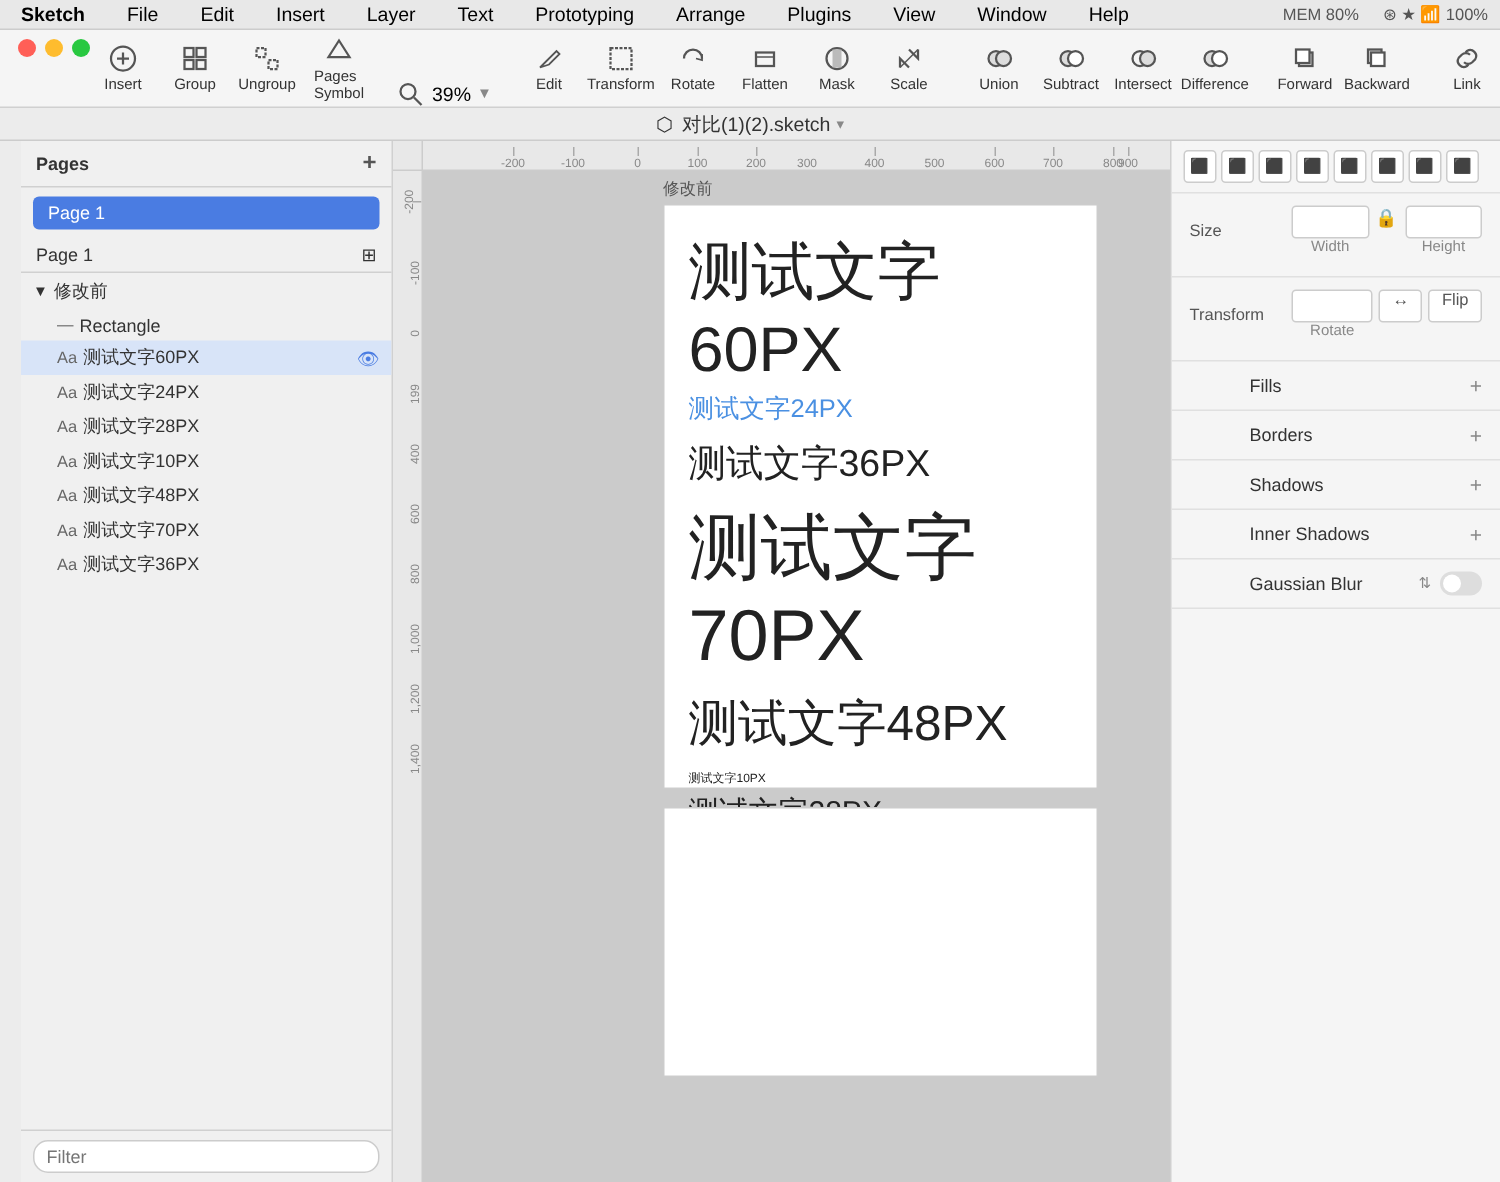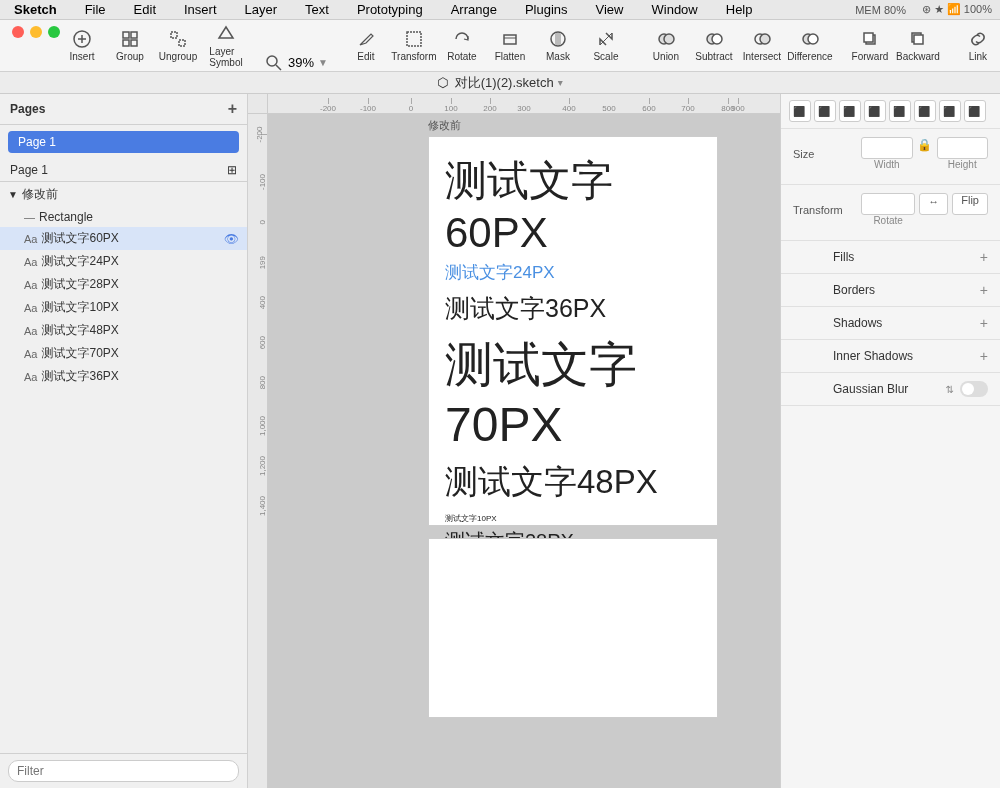--- a/index.html
+++ b/index.html
@@ -21,21 +21,21 @@
     .tl { width: 12px; height: 12px; border-radius: 50%; }
     .tl-red { background: #ff5f57; }
     .tl-yellow { background: #febc2e; }
     .tl-green { background: #28c840; }
 
     
     .app-wrapper { display: flex; flex-direction: column; height: 788px; }
     .main-area { display: flex; flex: 1; height: calc(788px - 22px - 52px - 24px); }
 
     
-    .sidebar { width: 248px; background: #f0f0f0; border-right: 1px solid #d0d0d0; display: flex; flex-direction: column; }
+    .sidebar { width: 248px; background: #f0f0f0; border-right: 1px solid #d0d0d0; display: flex; flex-direction: column; margin-left: 14px; }
     .sidebar-pages-header { display: flex; align-items: center; justify-content: space-between; padding: 6px 10px; border-bottom: 1px solid #d0d0d0; font-weight: 600; font-size: 12px; color: #333; }
     .sidebar-page-item { padding: 4px 10px; font-size: 12px; cursor: pointer; border-radius: 4px; margin: 2px 4px; }
     .sidebar-page-item.active { background: #4a7ce2; color: white; }
     .sidebar-page-dropdown { padding: 4px 10px; font-size: 12px; display: flex; align-items: center; justify-content: space-between; border-bottom: 1px solid #d0d0d0; color: #333; }
     .sidebar-layers { flex: 1; overflow-y: auto; }
     .layer-group { display: flex; align-items: center; padding: 4px 8px; cursor: pointer; font-size: 12px; color: #333; }
     .layer-group .arrow { margin-right: 4px; font-size: 10px; }
     .layer-item { display: flex; align-items: center; padding: 3px 8px 3px 24px; cursor: pointer; font-size: 12px; color: #333; position: relative; }
     .layer-item.selected { background: #d8e4f8; }
     .layer-item .icon { margin-right: 4px; font-size: 11px; color: #666; }
@@ -131,21 +131,21 @@
       <svg viewBox="0 0 20 20" fill="none">
           <rect x="3" y="3" width="6" height="6" stroke="#555" stroke-width="1.5" stroke-dasharray="2 1"></rect>
           <rect x="11" y="11" width="6" height="6" stroke="#555" stroke-width="1.5" stroke-dasharray="2 1"></rect>
         </svg>
       <span>Ungroup</span>
     </div>
     <div class="toolbar-btn">
       <svg viewBox="0 0 20 20" fill="none">
           <polygon points="10,3 17,14 3,14" stroke="#555" stroke-width="1.5" fill="none"></polygon>
         </svg>
-      <span>Layer Symbol</span>
+      <span>Pages Symbol</span>
     </div>
     <div class="toolbar-sep"></div>
     <div class="toolbar-zoom">
       <svg class="toolbar-zoom-search" viewBox="0 0 20 20" fill="none">
           <circle cx="8" cy="8" r="5" stroke="#555" stroke-width="1.5"></circle>
           <line x1="12" y1="12" x2="17" y2="17" stroke="#555" stroke-width="1.5"></line>
         </svg>
       <span>39%</span>
       <span style="font-size:10px; color:#888;">▼</span>
     </div>

